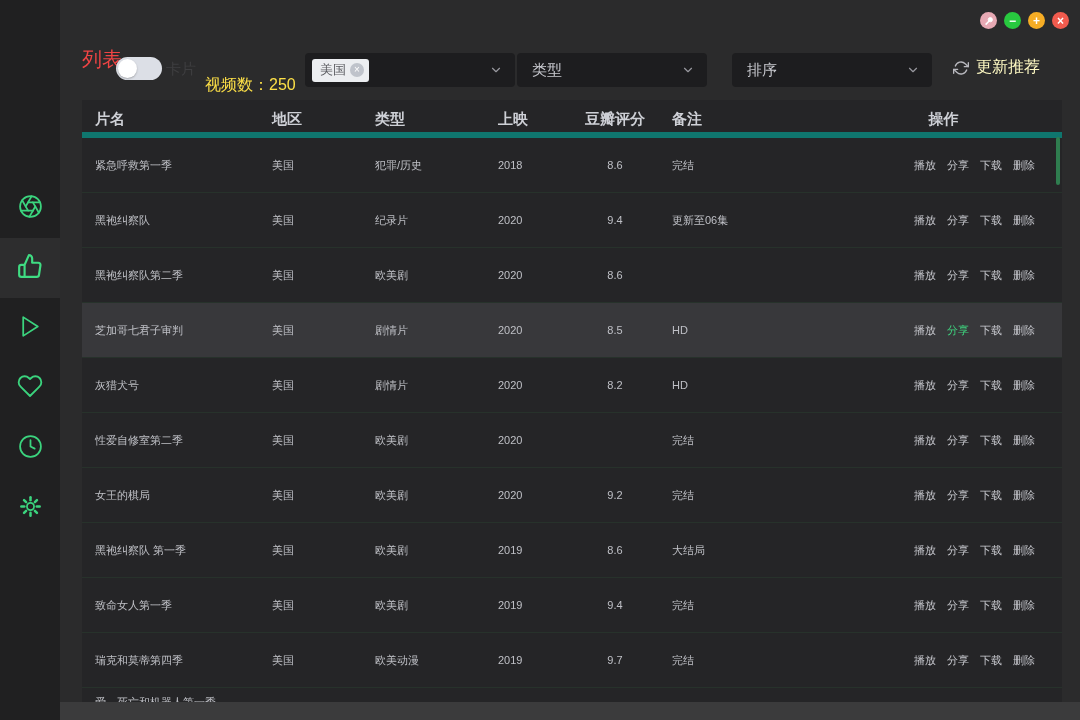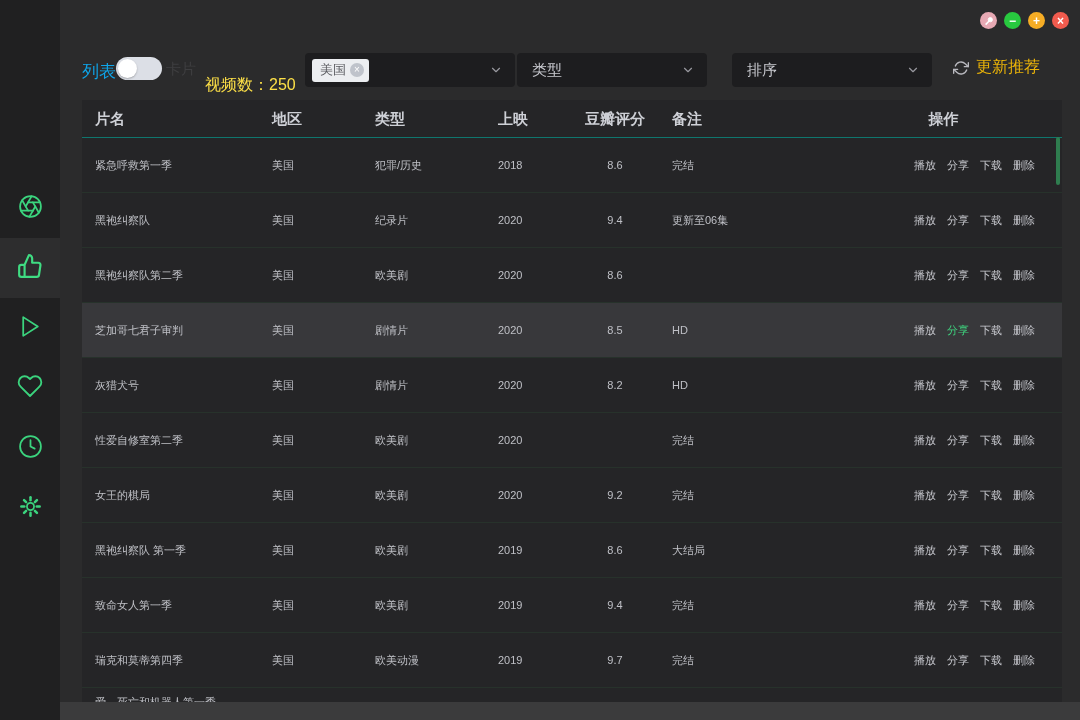--- a/index.html
+++ b/index.html
@@ -30,21 +30,21 @@
   .win-btn {
     width:17px; height:17px; border-radius:50%;
     display:flex; align-items:center; justify-content:center;
     color:#fff; font-size:12px; font-weight:bold; line-height:1;
     cursor:pointer; border:none;
   }
   .win-btn svg { stroke:#fff; fill:#fff; }
 
   
   .toolbar { position:absolute; left:60px; top:46px; right:0; height:48px; }
-  .lbl-list { position:absolute; left:22px; top:14px; font-size:17px; color:#0ea5e9; cursor:pointer; }
+  .lbl-list { position:absolute; left:22px; top:0; font-size:20px; color:#ef4444; cursor:pointer; }
   .toggle {
     position:absolute; left:56px; top:11px; width:46px; height:23px;
     background:#dcdfe6; border-radius:12px; cursor:pointer;
   }
   .toggle .knob {
     position:absolute; left:2px; top:2px; width:19px; height:19px;
     background:#ffffff; border-radius:50%;
     box-shadow:0 1px 2px rgba(0,0,0,.25);
   }
   .lbl-card { position:absolute; left:106px; top:14px; font-size:15px; color:#3e3e40; }
@@ -66,33 +66,33 @@
     border-radius:3px; height:23px; display:flex; align-items:center;
     padding:0 5px 0 8px; font-size:13px; gap:4px;
   }
   .tag-close {
     width:14px; height:14px; border-radius:50%; background:#bfc3cb;
     color:#ffffff; font-size:10px; line-height:14px; text-align:center; cursor:pointer;
   }
 
   .refresh-btn {
     position:absolute; left:893px; top:11px; display:flex; align-items:center;
-    gap:7px; font-size:16px; color:#eab308; cursor:pointer; background:none; border:none;
+    gap:7px; font-size:16px; color:#fef9c3; cursor:pointer; background:none; border:none;
   }
   .refresh-btn svg { stroke:#b9b9bf; fill:none; stroke-width:2; stroke-linecap:round; stroke-linejoin:round; }
 
   
   .table {
     position:absolute; left:82px; top:100px; width:980px; height:620px;
     background:#252527; overflow:hidden;
   }
   .thead {
     position:relative; height:38px; line-height:38px;
     font-size:15px; font-weight:600; color:#ced0d6;
-    border-bottom:1px solid #0f766e;
+    border-bottom:6px solid #0f766e;
     font-family:Liberation Serif, serif;
   }
   .trow {
     position:relative; height:55px; line-height:55px;
     font-size:11px; color:#bfc0c6;
     border-bottom:1px solid #27322b;
     cursor:default;
   }
   .trow.highlighted { background:#38383b; }
   .cell { position:absolute; top:0; white-space:nowrap; }

